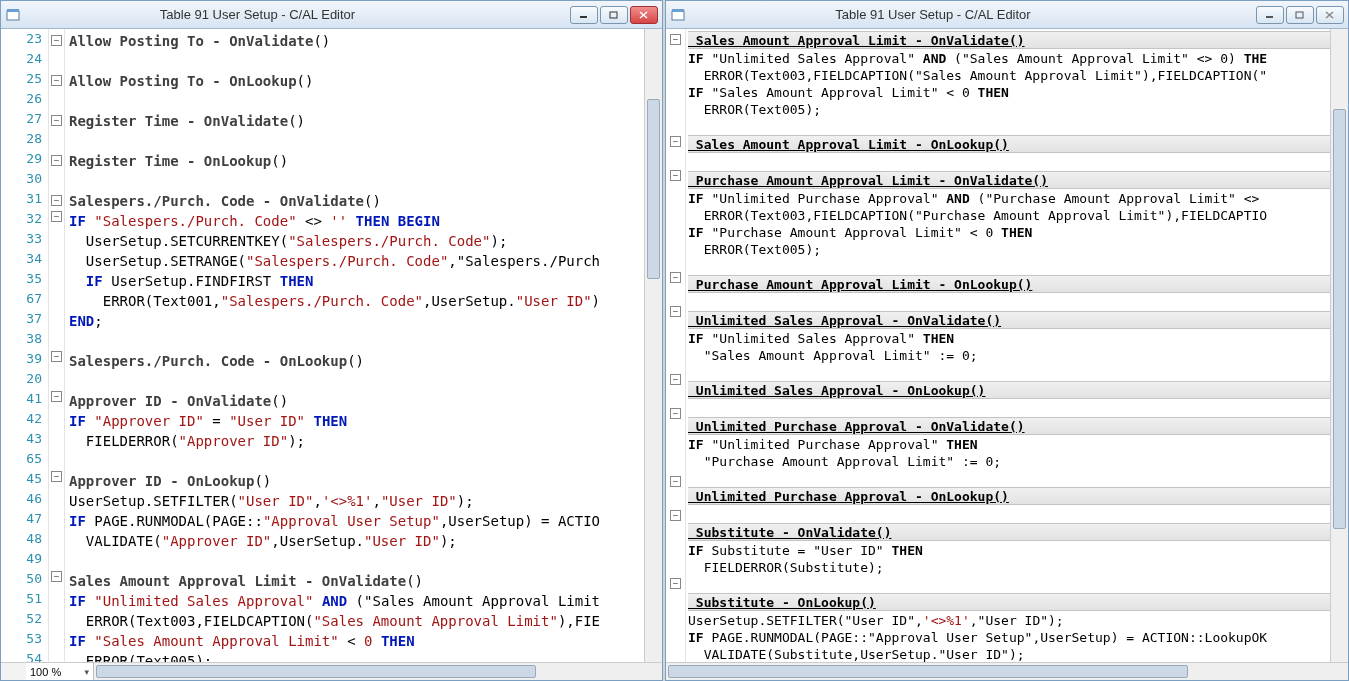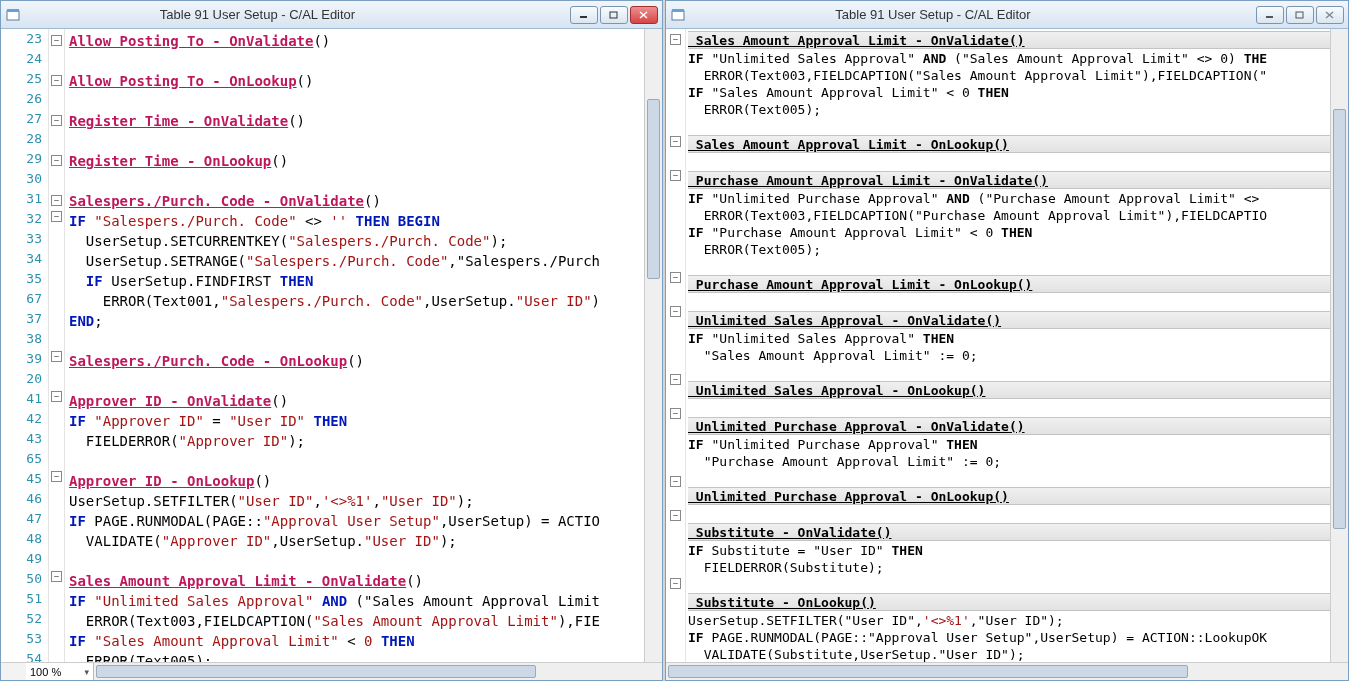--- a/index.html
+++ b/index.html
@@ -96,21 +96,21 @@
   font-size: 14px;
   line-height: 20px;
   padding: 2px 0 0 4px;
   white-space: pre;
   overflow: hidden;
   color: #000;
 }
 .right .code-area { padding-left: 2px; }
 .right .fold-gutter { width: 20px; }
 .kw { color: #0018b8; font-weight: bold; }
-.proc-hdr { color: #be185d; font-weight: bold; text-decoration: underline; }
+.proc-hdr { color: #404040; font-weight: bold; }
 .str { color: #a31515; }
 .vscroll {
   width: 18px;
   background: #efefef;
   border-left: 1px solid #ccc;
   position: relative;
 }
 .vscroll .thumb {
   position: absolute;
   left: 2px; right: 2px;

